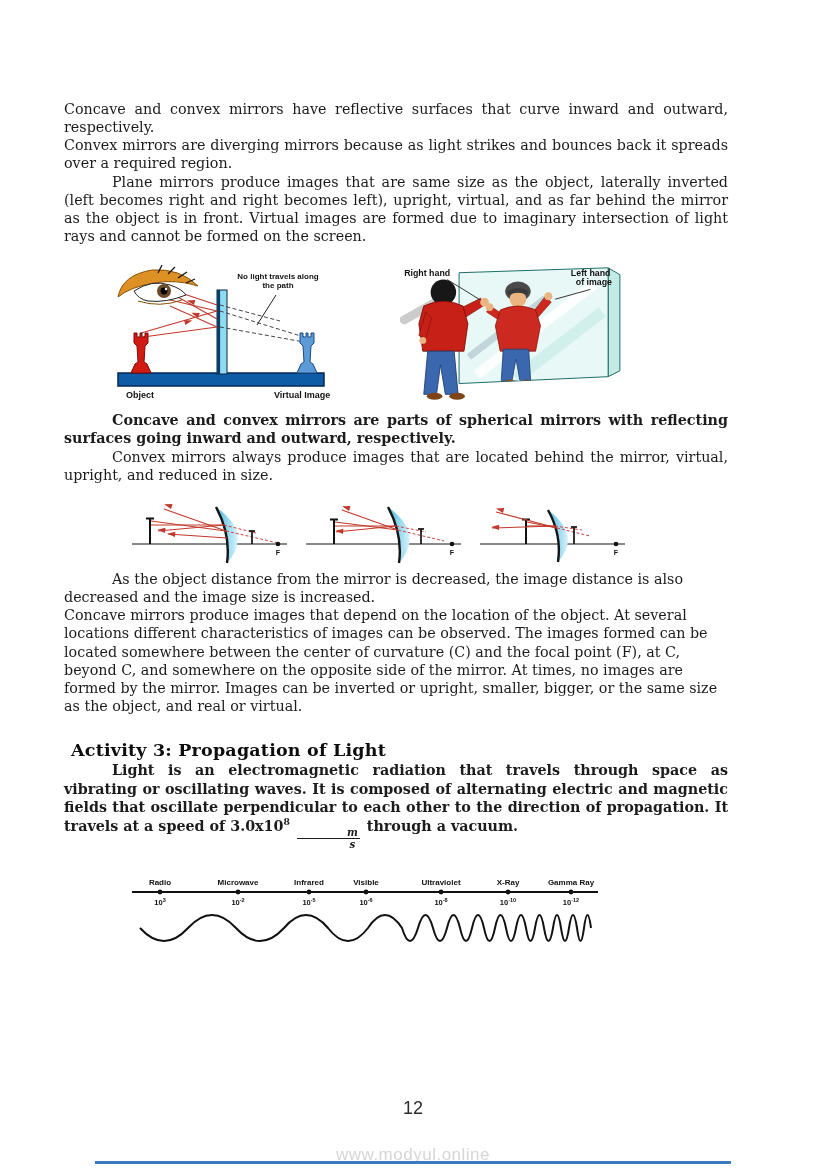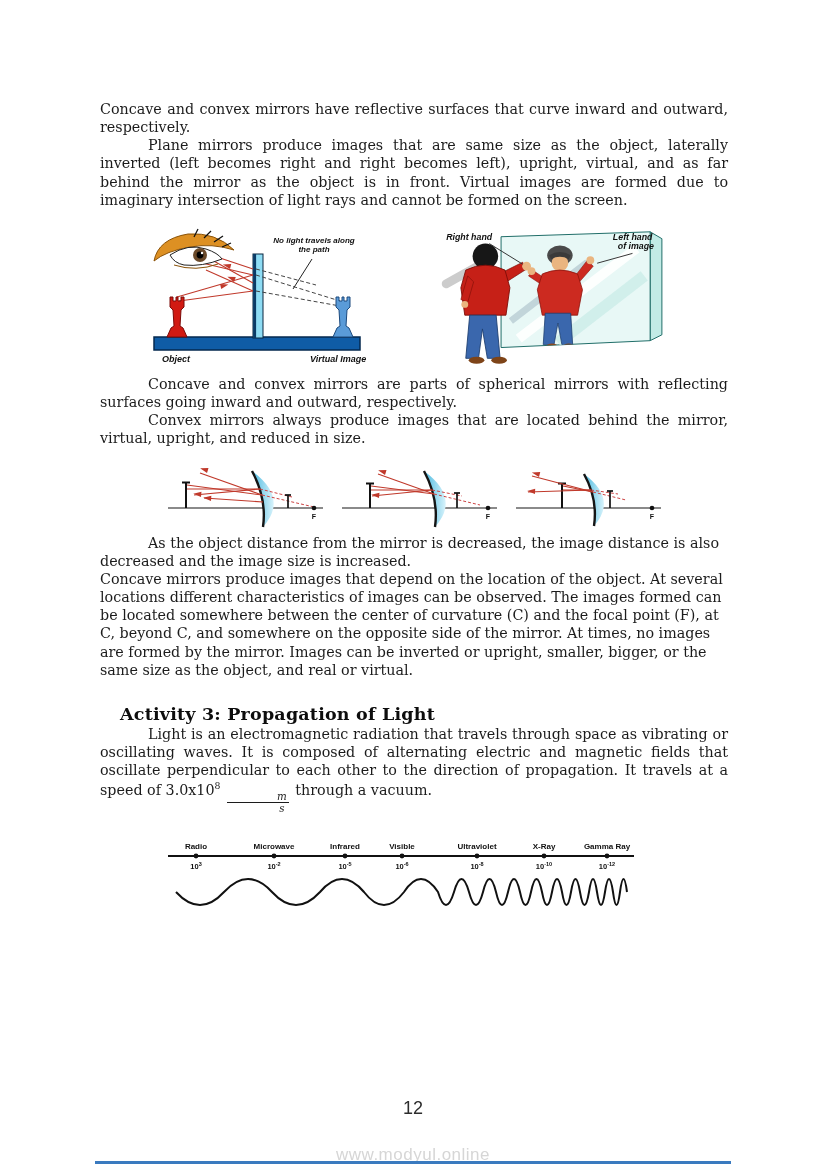--- a/index.html
+++ b/index.html
@@ -1,36 +1,36 @@
 <!DOCTYPE html>
 <html><head>
 <meta charset="utf-8">
 <style>
   html,body{margin:0;padding:0;background:#ffffff;}
   .page{
     position:relative;width:826px;height:1169px;background:#ffffff;overflow:hidden;
     font-family:"DejaVu Serif","Liberation Serif",serif;color:#1c1c1c;
   }
-  .content{padding:100px 98px 0 100px;font-size:14.3px;line-height:1.27;}
+  .content{padding:100px 98px 0 64px;font-size:14.3px;line-height:1.27;}
   .content p{margin:0;text-align:justify;}
   .content p.nojust{text-align:left;}
   .indent{text-indent:48px;}
   .p2{margin-bottom:14px;padding-left:8px;}
   .fig-row{display:flex;align-items:flex-start;}
-  .fig-row-1{margin:14px 0 0 44px;gap:22px;font-style:italic;}
+  .fig-row-1{margin:14px 0 0 44px;gap:16px;}
   .fig-row-2{margin:18px 0 0 66px;gap:14px;}
   .fig-row-3{margin:26px 0 0 62px;}
-  .sp{margin-top:10px;}
+  .sp{margin-top:10px;font-weight:bold;}
   .sp2{margin-top:13px;}
   .sp3{margin-top:16px;}
   h2.activity{
-    margin:24px 0 0 20px;font-size:17.5px;font-weight:bold;color:#0d0d0d;
+    margin:24px 0 0 7px;font-size:17.5px;font-weight:bold;color:#0d0d0d;
     font-family:"DejaVu Serif","Liberation Serif",serif;letter-spacing:.2px;
   }
-  .p9{margin-top:13px;}
+  .p9{margin-top:13px;font-weight:bold;}
   .frac{
     display:inline-flex;flex-direction:column;align-items:center;vertical-align:-0.55em;
     font-style:italic;font-size:0.72em;line-height:1.05;margin:0 2px;
   }
   .frac .num{border-bottom:1px solid #1c1c1c;padding:0 2px;}
   sup.exp{font-size:0.65em;}
   .footer-num{
     position:absolute;top:1098px;left:0;width:100%;text-align:center;
     font-family:"Liberation Sans",sans-serif;font-size:18px;color:#2c2c2c;
   }
@@ -43,20 +43,21 @@
   }
   svg text{font-family:"Liberation Sans",sans-serif;}
 </style>
 </head>
 <body>
 
 <div class="page">
   <div class="content">
 
     <p>Concave and convex mirrors have reflective surfaces that curve inward and outward, respectively.</p>
+    <p>Convex mirrors are diverging mirrors because as light strikes and bounces back it spreads over a required region.</p>
     <p class="indent">Plane mirrors produce images that are same size as the object, laterally inverted (left becomes right and right becomes left), upright, virtual, and as far behind the mirror as the object is in front. Virtual images are formed due to imaginary intersection of light rays and cannot be formed on the screen.</p>
 
     <div class="fig-row fig-row-1">
 
       <svg width="272" height="152" viewBox="0 0 272 152">
 
         <rect x="10" y="114" width="206" height="13" fill="#0f5ca6" stroke="#04294f" stroke-width="1.5"></rect>
 
         <g>
           <rect x="109" y="31" width="10" height="84" fill="#8edcf4" stroke="#0a2740" stroke-width="1"></rect>

